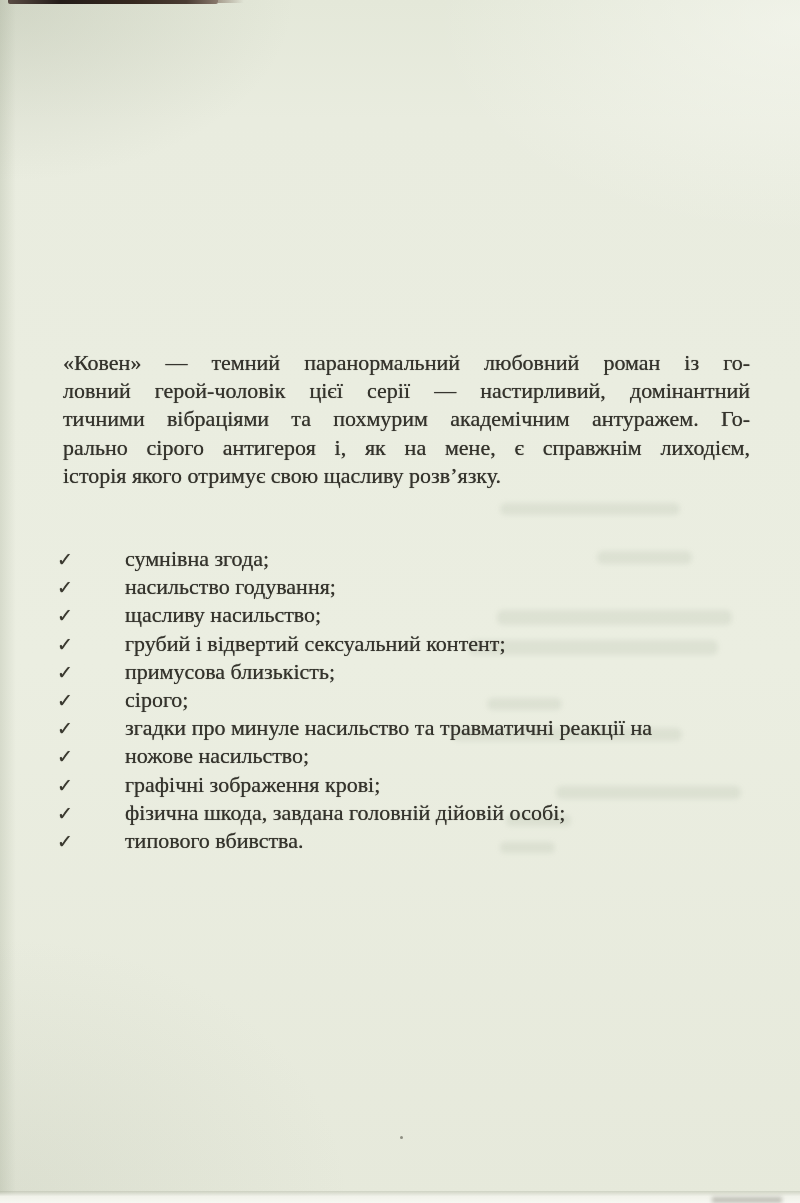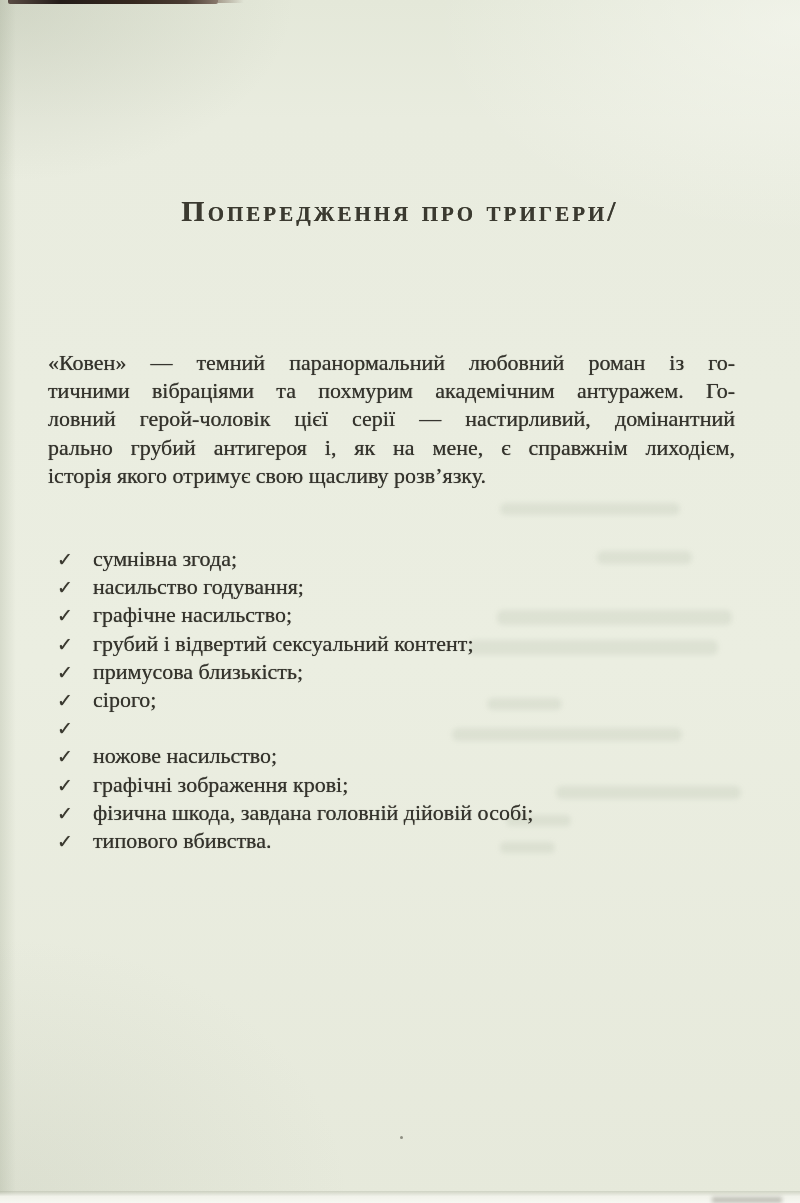--- a/index.html
+++ b/index.html
@@ -62,21 +62,21 @@
     text-align: center;
     font-variant: small-caps;
     font-size: 30px;
     line-height: 42px;
     letter-spacing: 3px;
     color: #3b3a30;
     text-shadow: 0 0 0.6px rgba(59,58,48,0.8);
   }
 
   .intro {
-    position: absolute; top: 349px; left: 48px;
+    position: absolute; top: 349px; left: 63px;
     width: 687px;
     font-size: 22px;
     line-height: 28.2px;
   }
   .intro .line {
     text-align: justify;
     text-align-last: justify;
   }
   .intro .line.last {
     text-align: right;
@@ -91,21 +91,21 @@
   }
   .trigger-item { display: flex; align-items: flex-start; }
   .trigger-item .mark {
     flex: none;
     width: 36px;
     font-family: "DejaVu Sans", sans-serif;
     font-size: 19px;
     line-height: 28.2px;
     color: #3a392f;
   }
-  .trigger-item .item-lines { flex: 1; }
+  .trigger-item .item-lines { flex: 1; margin-left: 32px; }
   .trigger-item .item-lines .line { white-space: nowrap; }
 
   .ghost {
     position: absolute;
     background: rgba(124,138,114,0.12);
     border-radius: 6px;
     filter: blur(2.6px);
   }
 </style>
 </head>
@@ -120,49 +120,49 @@
   <div class="ghost" style="left:597px; top:551px; width:95px;  height:13px;"></div>
   <div class="ghost" style="left:497px; top:610px; width:235px; height:15px;"></div>
   <div class="ghost" style="left:468px; top:640px; width:250px; height:15px;"></div>
   <div class="ghost" style="left:487px; top:698px; width:75px;  height:12px;"></div>
   <div class="ghost" style="left:452px; top:728px; width:230px; height:13px;"></div>
   <div class="ghost" style="left:556px; top:786px; width:185px; height:13px;"></div>
   <div class="ghost" style="left:506px; top:815px; width:65px;  height:11px;"></div>
   <div class="ghost" style="left:500px; top:842px; width:55px;  height:11px;"></div>
 
   <h1 class="title">
-    <span class="title-line">Попередження про тригери/</span><br>
+    <br>
   </h1>
 
   <div class="intro txt">
     <div class="line">«Ковен» — темний паранормальний любовний роман із го-</div>
+    <div class="line">ловний герой-чоловік цієї серії — настирливий, домінантний</div>
     <div class="line">тичними вібраціями та похмурим академічним антуражем. Го-</div>
-    <div class="line">ловний герой-чоловік цієї серії — настирливий, домінантний</div>
-    <div class="line">рально грубий антигероя і, як на мене, є справжнім лиходієм,</div>
+    <div class="line">рально сірого антигероя і, як на мене, є справжнім лиходієм,</div>
     <div class="line last">історія якого отримує свою щасливу розв’язку.</div>
   </div>
 
   <div class="triggers txt">
 
     <div class="trigger-item">
       <span class="mark">✓</span>
       <div class="item-lines">
           <div class="line">сумнівна згода;</div>
         </div>
     </div>
     <div class="trigger-item">
       <span class="mark">✓</span>
       <div class="item-lines">
           <div class="line">насильство годування;</div>
         </div>
     </div>
     <div class="trigger-item">
       <span class="mark">✓</span>
       <div class="item-lines">
-          <div class="line">графічне насильство;</div>
+          <div class="line">щасливу насильство;</div>
         </div>
     </div>
     <div class="trigger-item">
       <span class="mark">✓</span>
       <div class="item-lines">
           <div class="line">грубий і відвертий сексуальний контент;</div>
         </div>
     </div>
     <div class="trigger-item">
       <span class="mark">✓</span>
@@ -172,20 +172,21 @@
     </div>
     <div class="trigger-item">
       <span class="mark">✓</span>
       <div class="item-lines">
           <div class="line">сірого;</div>
         </div>
     </div>
     <div class="trigger-item">
       <span class="mark">✓</span>
       <div class="item-lines">
+        <div class="line">згадки про минуле насильство та травматичні реакції на</div>
       </div>
     </div>
     <div class="trigger-item">
       <span class="mark">✓</span>
       <div class="item-lines">
           <div class="line">ножове насильство;</div>
         </div>
     </div>
     <div class="trigger-item">
       <span class="mark">✓</span>

